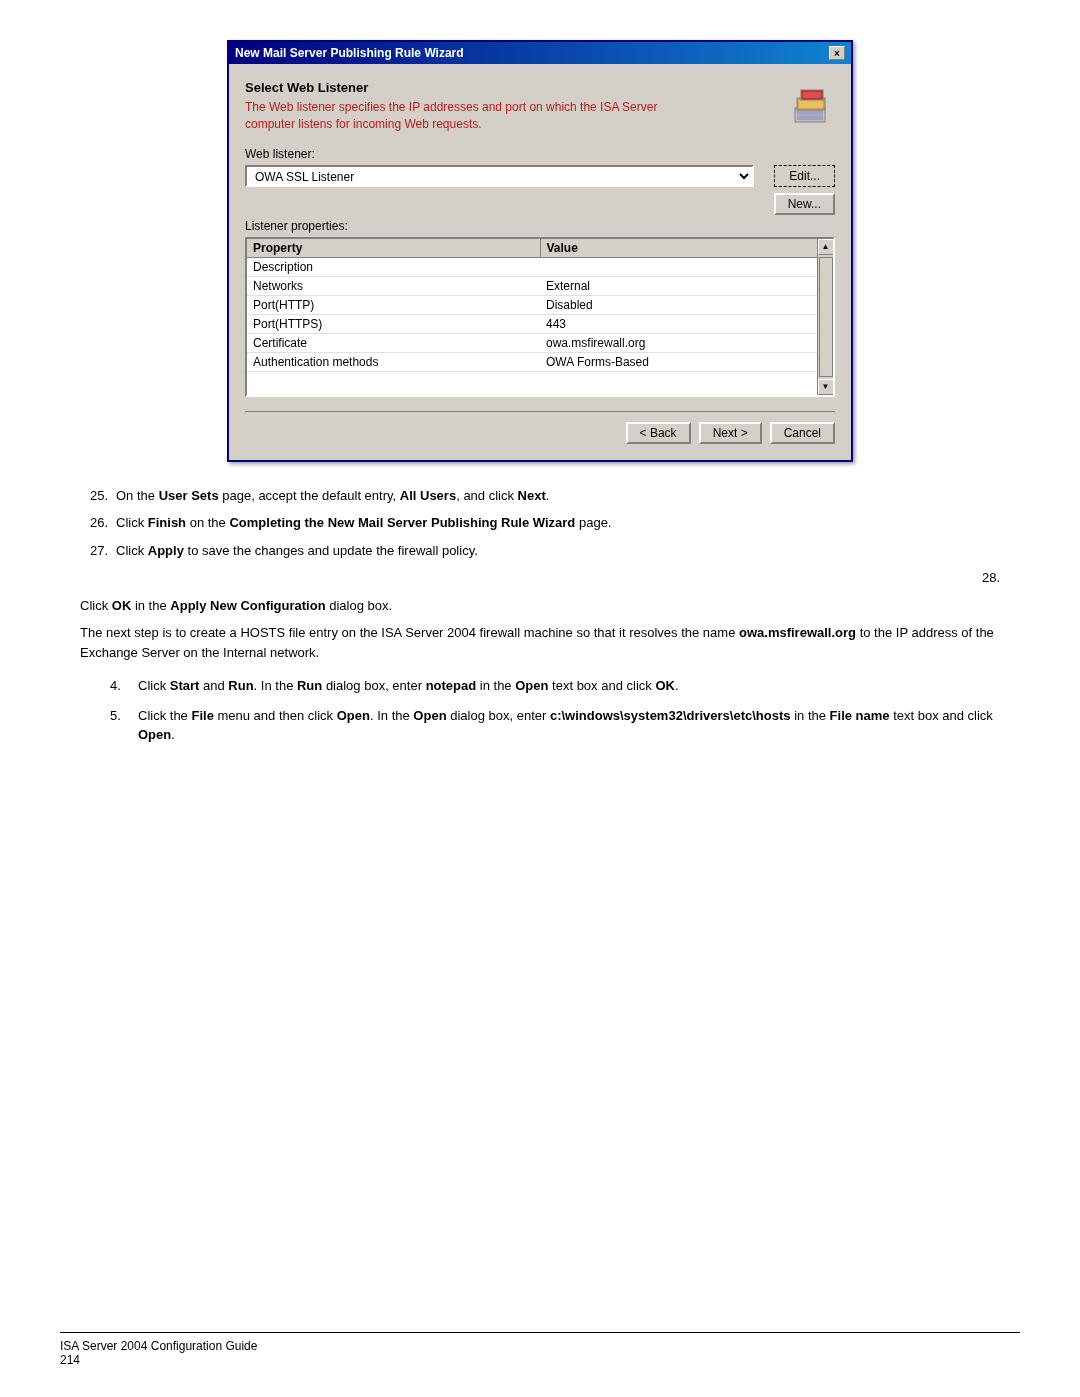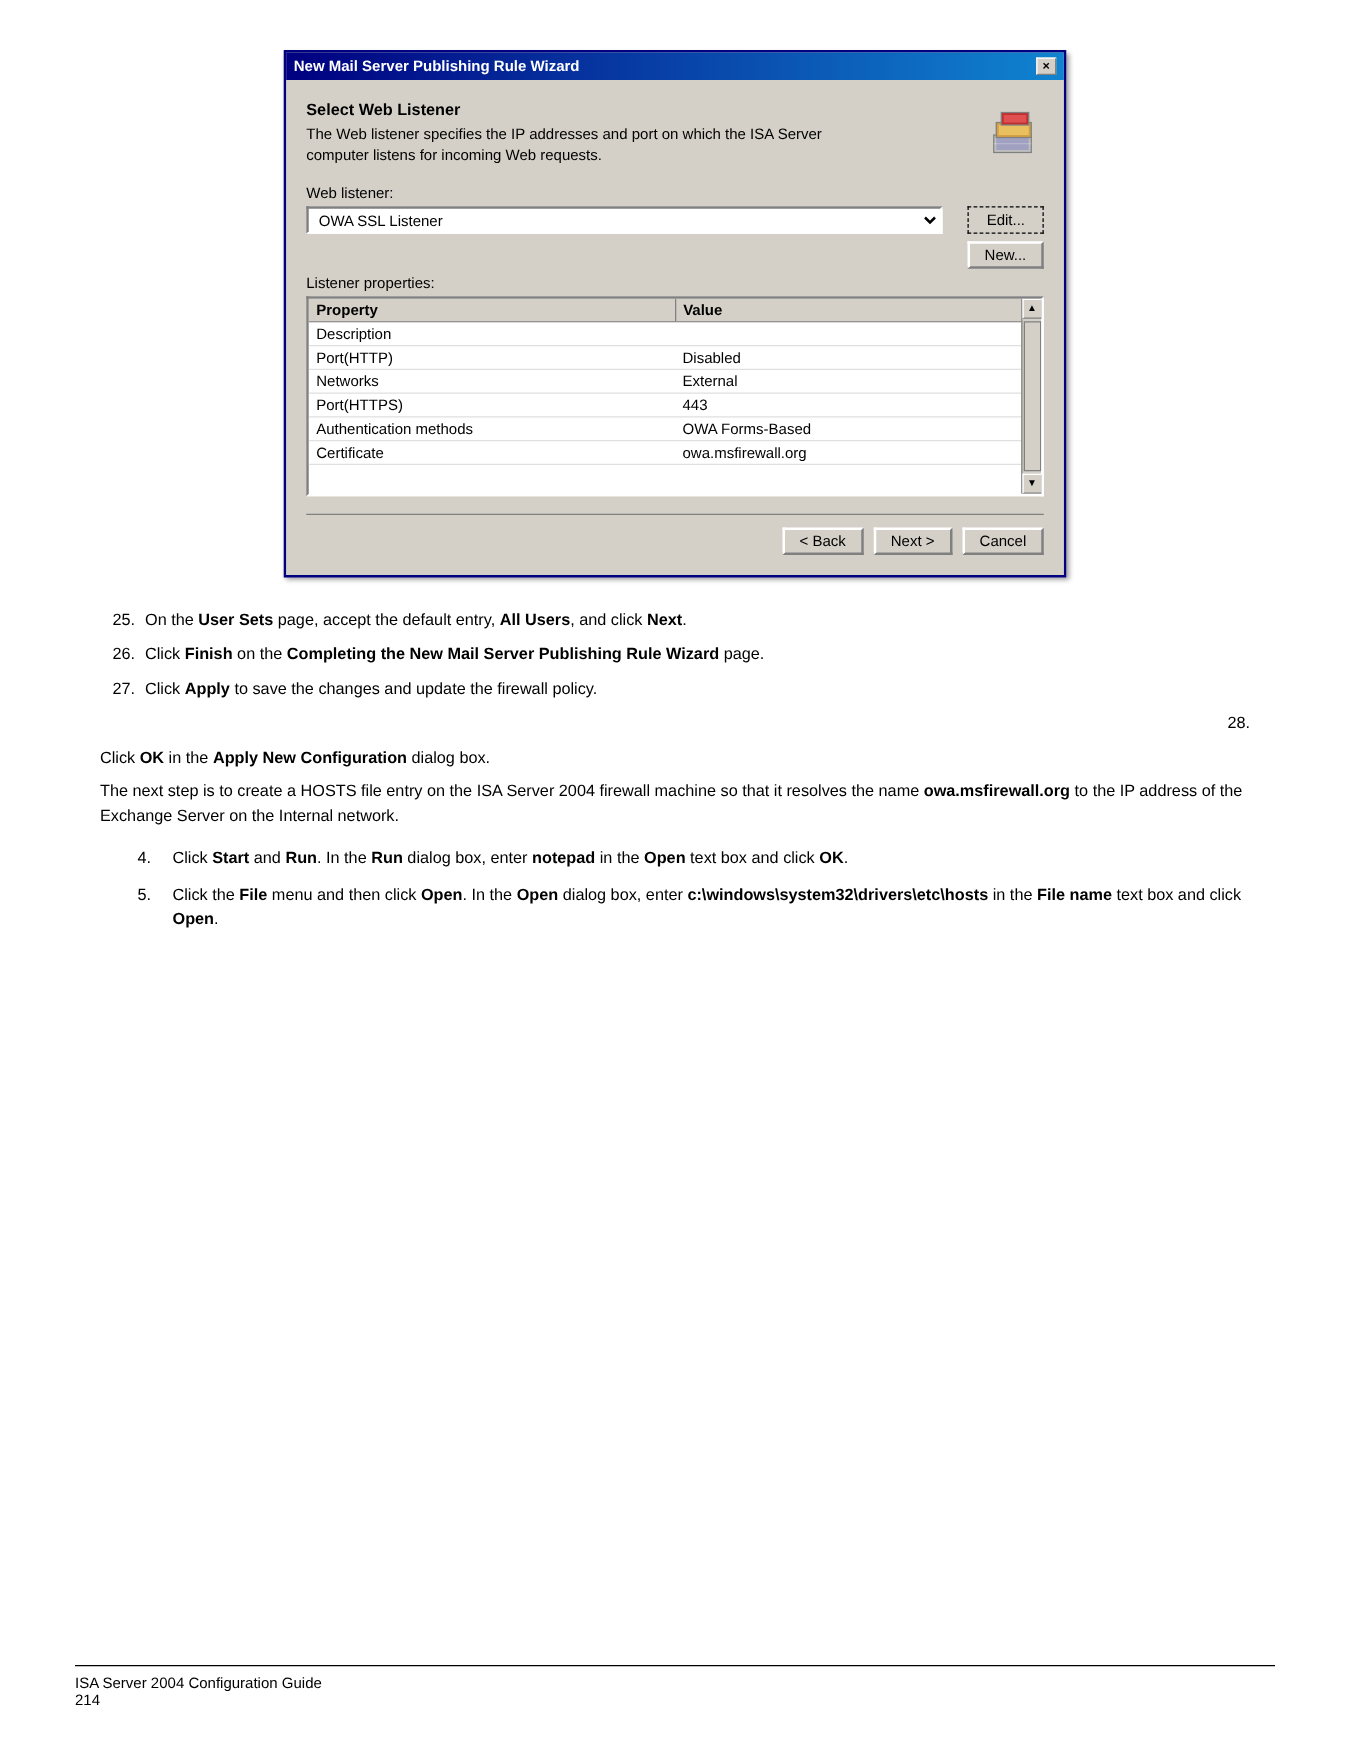--- a/index.html
+++ b/index.html
@@ -90,21 +90,21 @@
     }
 
     .dialog-title {
       font-weight: bold;
       font-size: 13px;
       margin-bottom: 4px;
     }
 
     .dialog-subtitle {
       font-size: 12px;
-      color: #000000;
+      color: #b91c1c;
       line-height: 1.4;
     }
 
     .section-label {
       font-size: 12px;
       margin-bottom: 4px;
       margin-top: 10px;
     }
 
     .web-listener-row {
@@ -326,38 +326,38 @@
             <div class="table-header-cell">Property</div>
             <div class="table-header-cell">Value</div>
           </div>
           <div class="table-body" id="table-body">
 
           <div class="table-row">
                 <div class="table-cell">Description</div>
                 <div class="table-cell"></div>
               </div>
               <div class="table-row">
+                <div class="table-cell">Networks</div>
+                <div class="table-cell">External</div>
+              </div>
+              <div class="table-row">
                 <div class="table-cell">Port(HTTP)</div>
                 <div class="table-cell">Disabled</div>
-              </div>
-              <div class="table-row">
-                <div class="table-cell">Networks</div>
-                <div class="table-cell">External</div>
               </div>
               <div class="table-row">
                 <div class="table-cell">Port(HTTPS)</div>
                 <div class="table-cell">443</div>
               </div>
               <div class="table-row">
+                <div class="table-cell">Certificate</div>
+                <div class="table-cell">owa.msfirewall.org</div>
+              </div>
+              <div class="table-row">
                 <div class="table-cell">Authentication methods</div>
                 <div class="table-cell">OWA Forms-Based</div>
-              </div>
-              <div class="table-row">
-                <div class="table-cell">Certificate</div>
-                <div class="table-cell">owa.msfirewall.org</div>
               </div>
             </div>
           <div class="scrollbar-vertical">
             <div class="scrollbar-arrow">▲</div>
             <div class="scrollbar-thumb"></div>
             <div class="scrollbar-arrow">▼</div>
           </div>
         </div>
 
         <div class="button-row">

